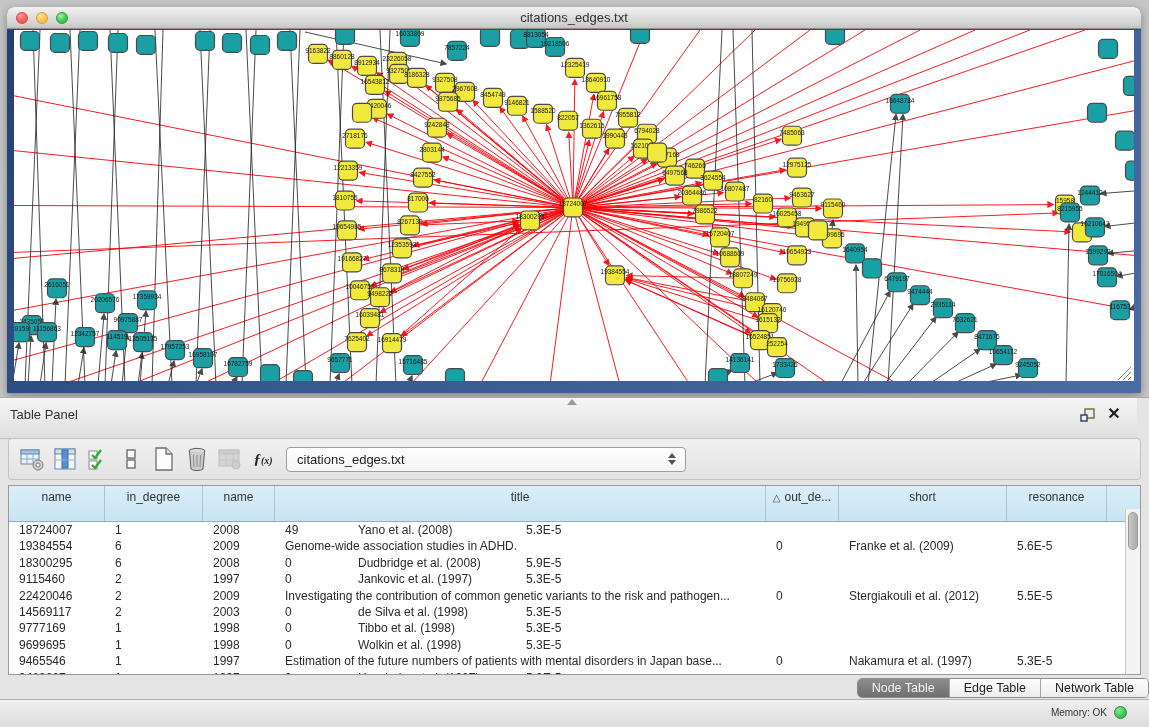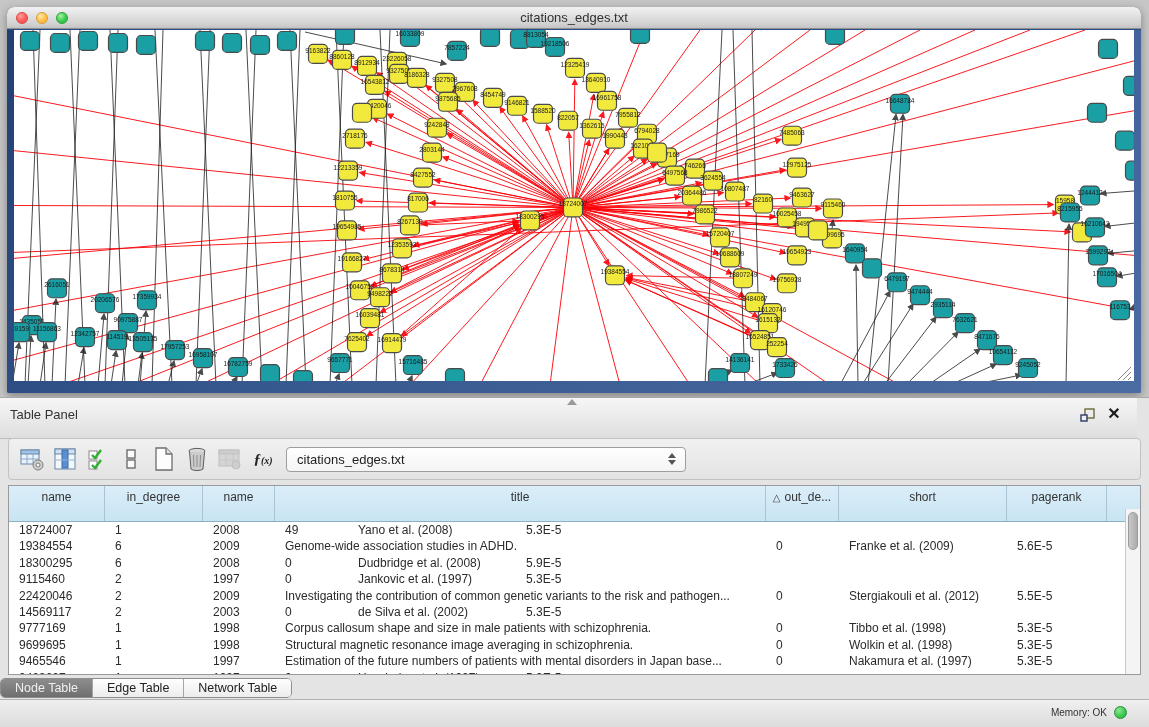--- a/index.html
+++ b/index.html
@@ -67,21 +67,21 @@
   .td { font-size:12px; color:#2a2a2a; padding-left:10px; overflow:hidden;
         white-space:nowrap; border-right:1px solid transparent; }
   .c0{width:96px;} .c1{width:98px;} .c2{width:72px;} .c3{width:491px;}
   .c4{width:73px;} .c5{width:168px;} .c6{width:100px;}
   .sort-tri { display:inline-block; margin-right:4px; font-size:10px; color:#444; }
   .vscroll { position:absolute; right:0; top:23px; bottom:0; width:15px;
              background:#f4f4f4; border-left:1px solid #c9c9c9; cursor:pointer; }
   .vthumb { position:absolute; left:2px; top:3px; width:10px; height:38px;
             background:linear-gradient(90deg,#c9c9c9,#ababab); border-radius:5px; border:1px solid #9b9b9b; }
 
-  .tabs { position:absolute; left:0; right:0; top:280px; height:22px; text-align:left; }
+  .tabs { position:absolute; left:0; right:0; top:280px; height:22px; text-align:right; }
   .tabbar { display:inline-flex; border:1px solid #8e8e8e; border-radius:5px;
             overflow:hidden; height:20px; background:#fdfdfd; }
   .tab { font-size:12.5px; padding:0 14px; line-height:19px; color:#222;
          border-right:1px solid #a5a5a5; cursor:pointer; background:linear-gradient(#fefefe,#ececec); }
   .tab:last-child { border-right:none; }
   .tab.sel { background:linear-gradient(#8d8d8d,#6f6f6f); color:#f1f1f1; }
 
   
   .status-bar { position:absolute; left:0; top:699px; width:1149px; height:28px;
                 background:linear-gradient(#efefef,#dcdcdc); border-top:1px solid #b3b3b3; }
@@ -888,21 +888,21 @@
     </div>
 
     <div class="data-table">
       <div class="thead" id="thead">
           <div class="th c0">name</div>
           <div class="th c1">in_degree</div>
           <div class="th c2">name</div>
           <div class="th c3">title</div>
           <div class="th c4"><span class="sort-tri">△</span>out_de...</div>
           <div class="th c5">short</div>
-          <div class="th c6">pagerank</div>
+          <div class="th c6">resonance</div>
         </div>
       <div id="tbody">
           <div class="tr">
             <div class="td c0">18724007</div>
             <div class="td c1">1</div>
             <div class="td c2">2008</div>
             <div class="td c4">49</div>
             <div class="td c5">Yano et al. (2008)</div>
             <div class="td c6">5.3E-5</div>
           </div>
@@ -938,37 +938,35 @@
             <div class="td c3">Investigating the contribution of common genetic variants to the risk and pathogen...</div>
             <div class="td c4">0</div>
             <div class="td c5">Stergiakouli et al. (2012)</div>
             <div class="td c6">5.5E-5</div>
           </div>
           <div class="tr">
             <div class="td c0">14569117</div>
             <div class="td c1">2</div>
             <div class="td c2">2003</div>
             <div class="td c4">0</div>
-            <div class="td c5">de Silva et al. (2002)</div>
+            <div class="td c5">de Silva et al. (1998)</div>
             <div class="td c6">5.3E-5</div>
           </div>
           <div class="tr">
             <div class="td c0">9777169</div>
             <div class="td c1">1</div>
             <div class="td c2">1998</div>
-            <div class="td c3">Corpus callosum shape and size in male patients with schizophrenia.</div>
             <div class="td c4">0</div>
             <div class="td c5">Tibbo et al. (1998)</div>
             <div class="td c6">5.3E-5</div>
           </div>
           <div class="tr">
             <div class="td c0">9699695</div>
             <div class="td c1">1</div>
             <div class="td c2">1998</div>
-            <div class="td c3">Structural magnetic resonance image averaging in schizophrenia.</div>
             <div class="td c4">0</div>
             <div class="td c5">Wolkin et al. (1998)</div>
             <div class="td c6">5.3E-5</div>
           </div>
           <div class="tr">
             <div class="td c0">9465546</div>
             <div class="td c1">1</div>
             <div class="td c2">1997</div>
             <div class="td c3">Estimation of the future numbers of patients with mental disorders in Japan base...</div>
             <div class="td c4">0</div>

